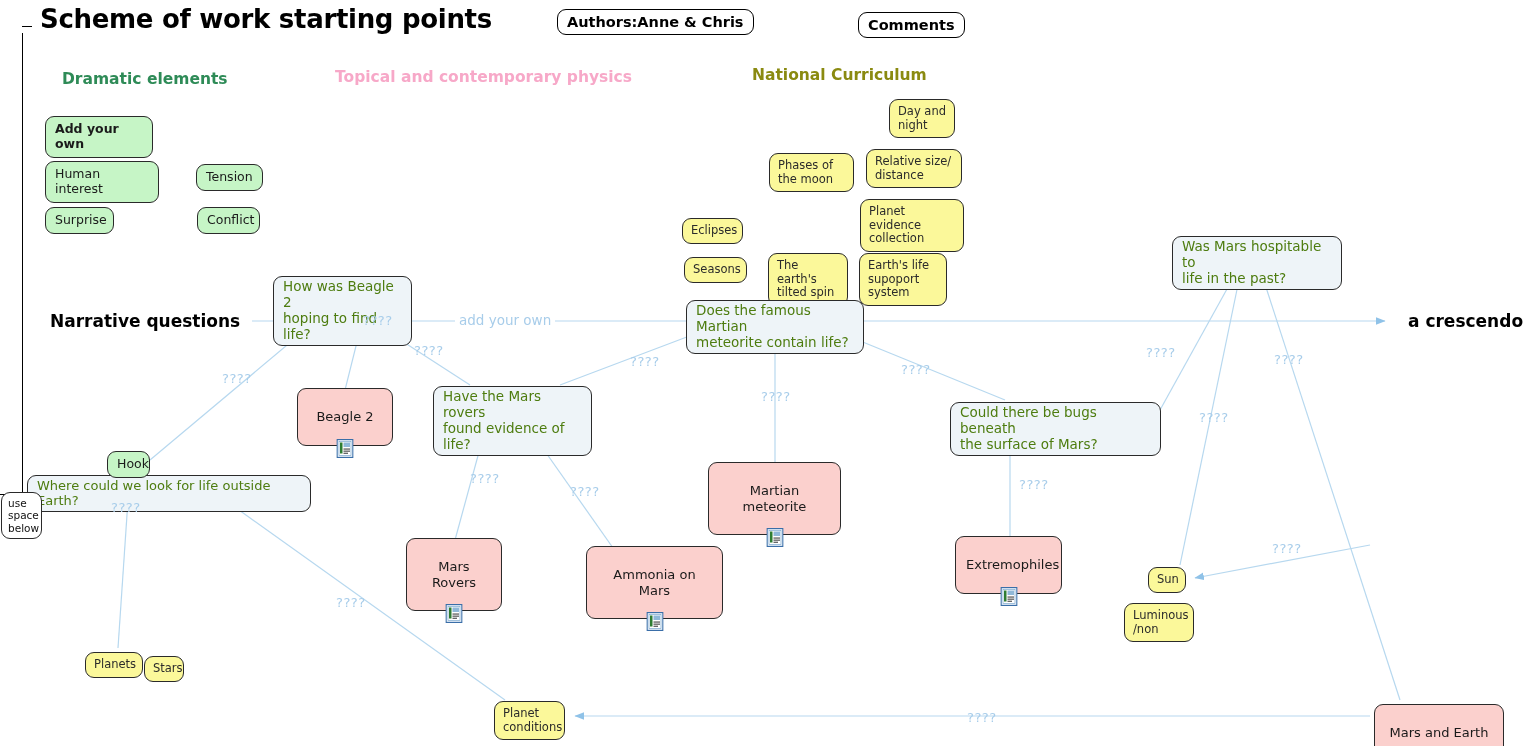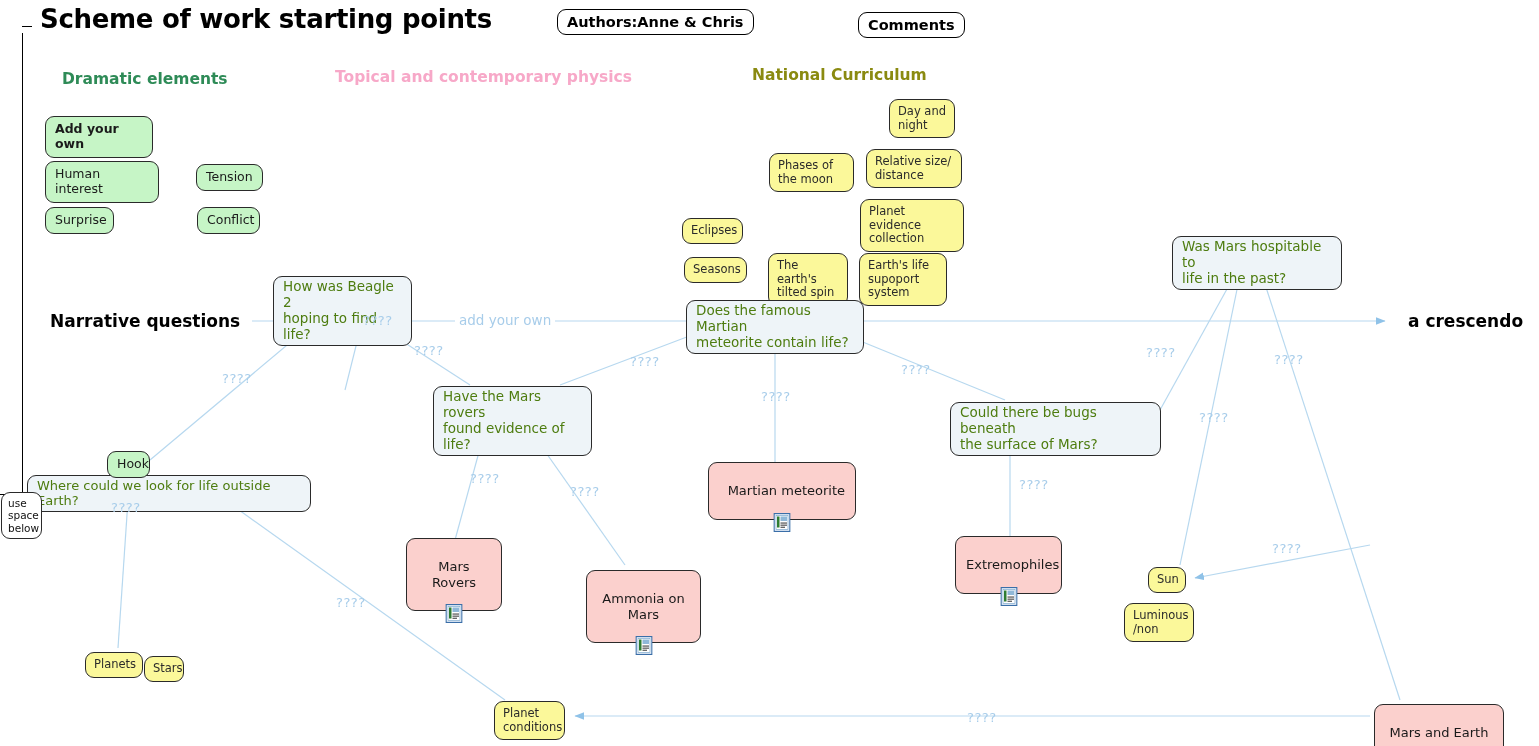--- a/index.html
+++ b/index.html
@@ -142,48 +142,60 @@
 the surface of Mars?</div>
   <div class="node n-quest" style="left:1172px;top:236px;width:170px;">Was Mars hospitable to
 life in the past?</div>
   <div class="node n-quest" style="left:27px;top:475px;width:284px;font-size:13px;">Where could we look for life outside Earth?</div>
 
   <div class="node n-green" style="left:107px;top:451px;width:43px;text-align:center;">Hook</div>
   <div class="node n-white" style="left:1px;top:492px;width:41px;">use
 space
 below</div>
 
+  <div class="node n-pink" style="left:297px;top:388px;width:96px;">
+    <span>Beagle 2</span>
+    <svg class="doc-icon" viewBox="0 0 17 19">
+      <rect x="0.5" y="0.5" width="16" height="18" fill="#f7fbff" stroke="#3a6ea8" stroke-width="1.4"></rect>
+      <rect x="2.5" y="2.5" width="12" height="14" fill="#fff" stroke="#7aa6cc" stroke-width=".7"></rect>
+      <rect x="3.5" y="3.5" width="2.5" height="11" fill="#2e7d32"></rect>
+      <rect x="7" y="3.5" width="6.5" height="4.5" fill="#8fb8d8"></rect>
+      <rect x="7" y="9.5" width="6.5" height="1.1" fill="#444"></rect>
+      <rect x="7" y="11.6" width="6.5" height="1.1" fill="#444"></rect>
+      <rect x="7" y="13.7" width="4.5" height="1.1" fill="#444"></rect>
+    </svg>
+  </div>
 
   <div class="node n-pink" style="left:406px;top:538px;width:96px;">
     <span>Mars Rovers</span>
     <svg class="doc-icon" viewBox="0 0 17 19">
       <rect x="0.5" y="0.5" width="16" height="18" fill="#f7fbff" stroke="#3a6ea8" stroke-width="1.4"></rect>
       <rect x="2.5" y="2.5" width="12" height="14" fill="#fff" stroke="#7aa6cc" stroke-width=".7"></rect>
       <rect x="3.5" y="3.5" width="2.5" height="11" fill="#2e7d32"></rect>
       <rect x="7" y="3.5" width="6.5" height="4.5" fill="#8fb8d8"></rect>
       <rect x="7" y="9.5" width="6.5" height="1.1" fill="#444"></rect>
       <rect x="7" y="11.6" width="6.5" height="1.1" fill="#444"></rect>
       <rect x="7" y="13.7" width="4.5" height="1.1" fill="#444"></rect>
     </svg>
   </div>
 
-  <div class="node n-pink" style="left:586px;top:570px;width:115px;">
+  <div class="node n-pink" style="left:586px;top:546px;width:137px;">
     <span>Ammonia on Mars</span>
     <svg class="doc-icon" viewBox="0 0 17 19">
       <rect x="0.5" y="0.5" width="16" height="18" fill="#f7fbff" stroke="#3a6ea8" stroke-width="1.4"></rect>
       <rect x="2.5" y="2.5" width="12" height="14" fill="#fff" stroke="#7aa6cc" stroke-width=".7"></rect>
       <rect x="3.5" y="3.5" width="2.5" height="11" fill="#2e7d32"></rect>
       <rect x="7" y="3.5" width="6.5" height="4.5" fill="#8fb8d8"></rect>
       <rect x="7" y="9.5" width="6.5" height="1.1" fill="#444"></rect>
       <rect x="7" y="11.6" width="6.5" height="1.1" fill="#444"></rect>
       <rect x="7" y="13.7" width="4.5" height="1.1" fill="#444"></rect>
     </svg>
   </div>
 
-  <div class="node n-pink" style="left:708px;top:462px;width:148px;text-align:right;">
+  <div class="node n-pink" style="left:708px;top:462px;width:133px;">
     <span>Martian meteorite</span>
     <svg class="doc-icon" viewBox="0 0 17 19">
       <rect x="0.5" y="0.5" width="16" height="18" fill="#f7fbff" stroke="#3a6ea8" stroke-width="1.4"></rect>
       <rect x="2.5" y="2.5" width="12" height="14" fill="#fff" stroke="#7aa6cc" stroke-width=".7"></rect>
       <rect x="3.5" y="3.5" width="2.5" height="11" fill="#2e7d32"></rect>
       <rect x="7" y="3.5" width="6.5" height="4.5" fill="#8fb8d8"></rect>
       <rect x="7" y="9.5" width="6.5" height="1.1" fill="#444"></rect>
       <rect x="7" y="11.6" width="6.5" height="1.1" fill="#444"></rect>
       <rect x="7" y="13.7" width="4.5" height="1.1" fill="#444"></rect>
     </svg>

